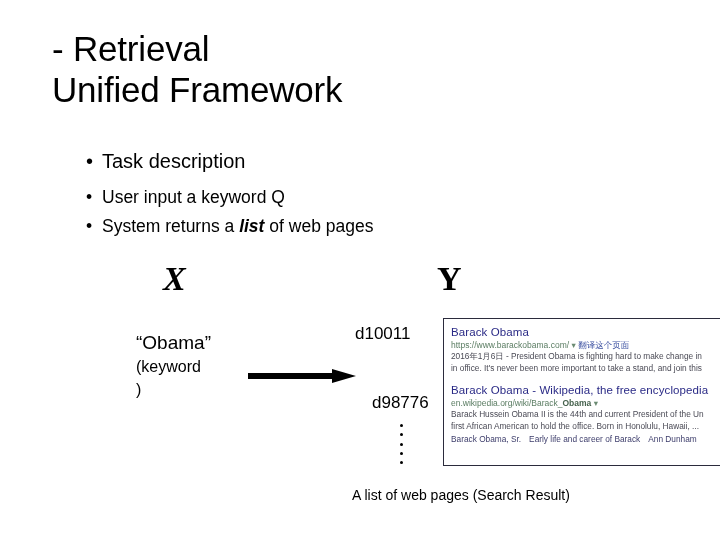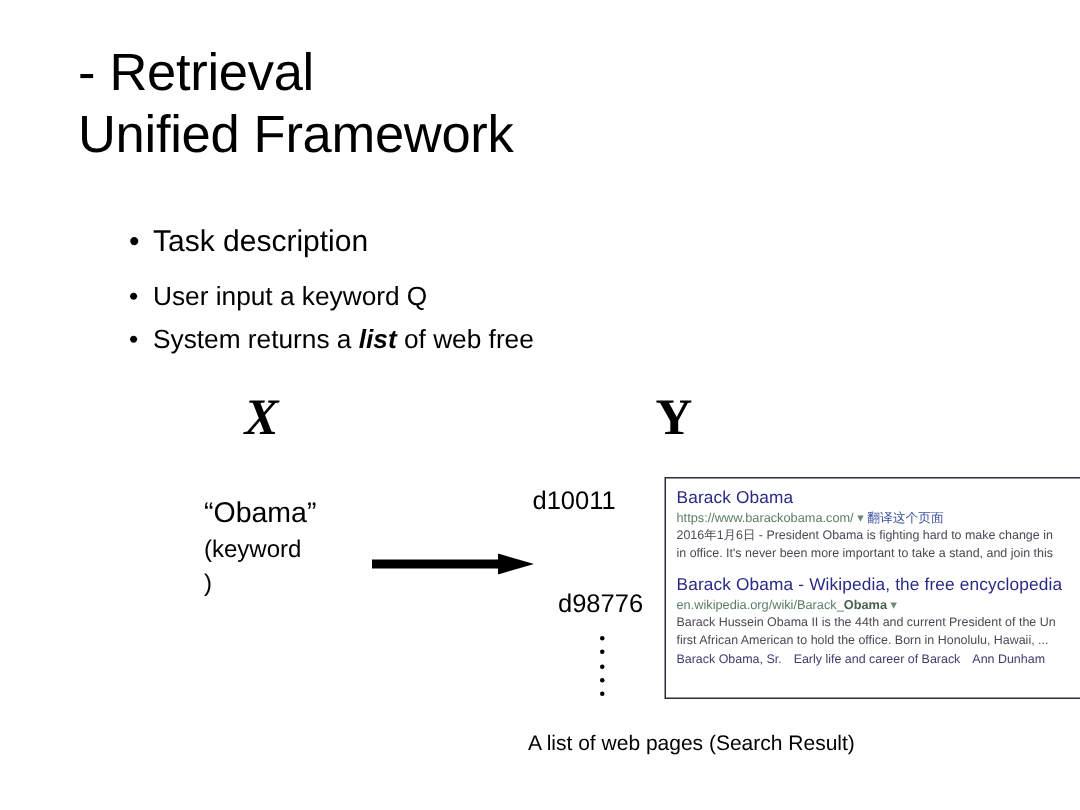--- a/index.html
+++ b/index.html
@@ -200,21 +200,21 @@
 
 <div class="bullet-l1">
   <span class="dot">•</span><span>Task description</span>
 </div>
 
 <div class="bullet-l2 b1">
   <span class="dot">•</span><span>User input a keyword Q</span>
 </div>
 
 <div class="bullet-l2 b2">
-  <span class="dot">•</span><span>System returns a </span><span class="bi">list</span><span> of web free</span>
+  <span class="dot">•</span><span>System returns a </span><span class="bi">list</span><span> of web pages</span>
 </div>
 
 <div class="mathvar x">X</div>
 <div class="mathvar y">Y</div>
 
 <div class="query-block">
   <div class="query-term">“Obama”</div>
   <div class="query-sub">
     <span>(keyword</span>
     <span class="paren-close">)</span>

